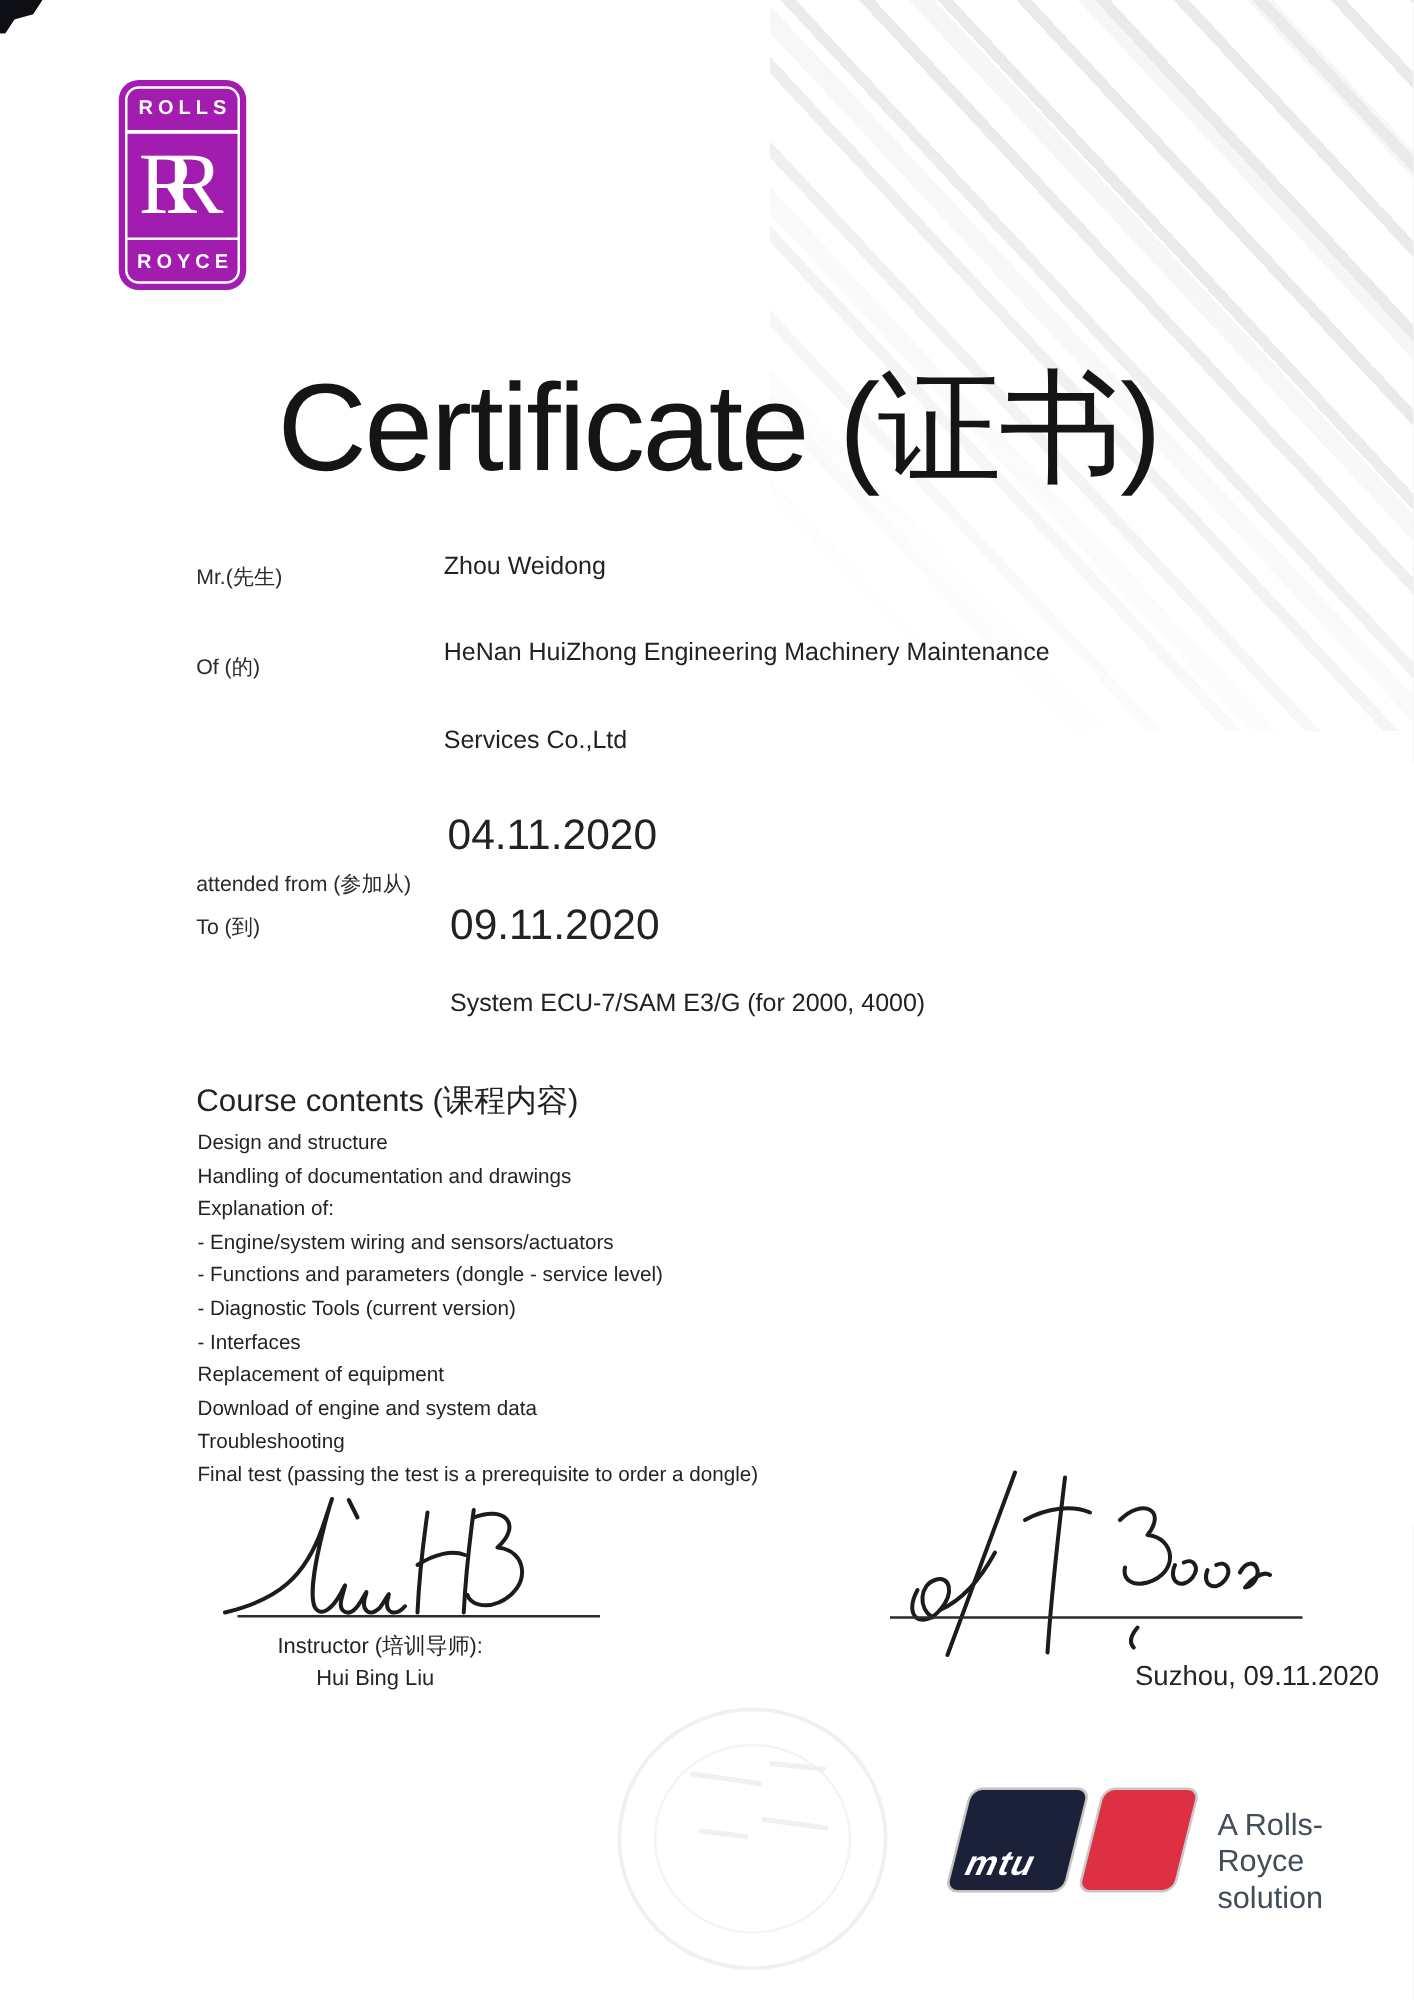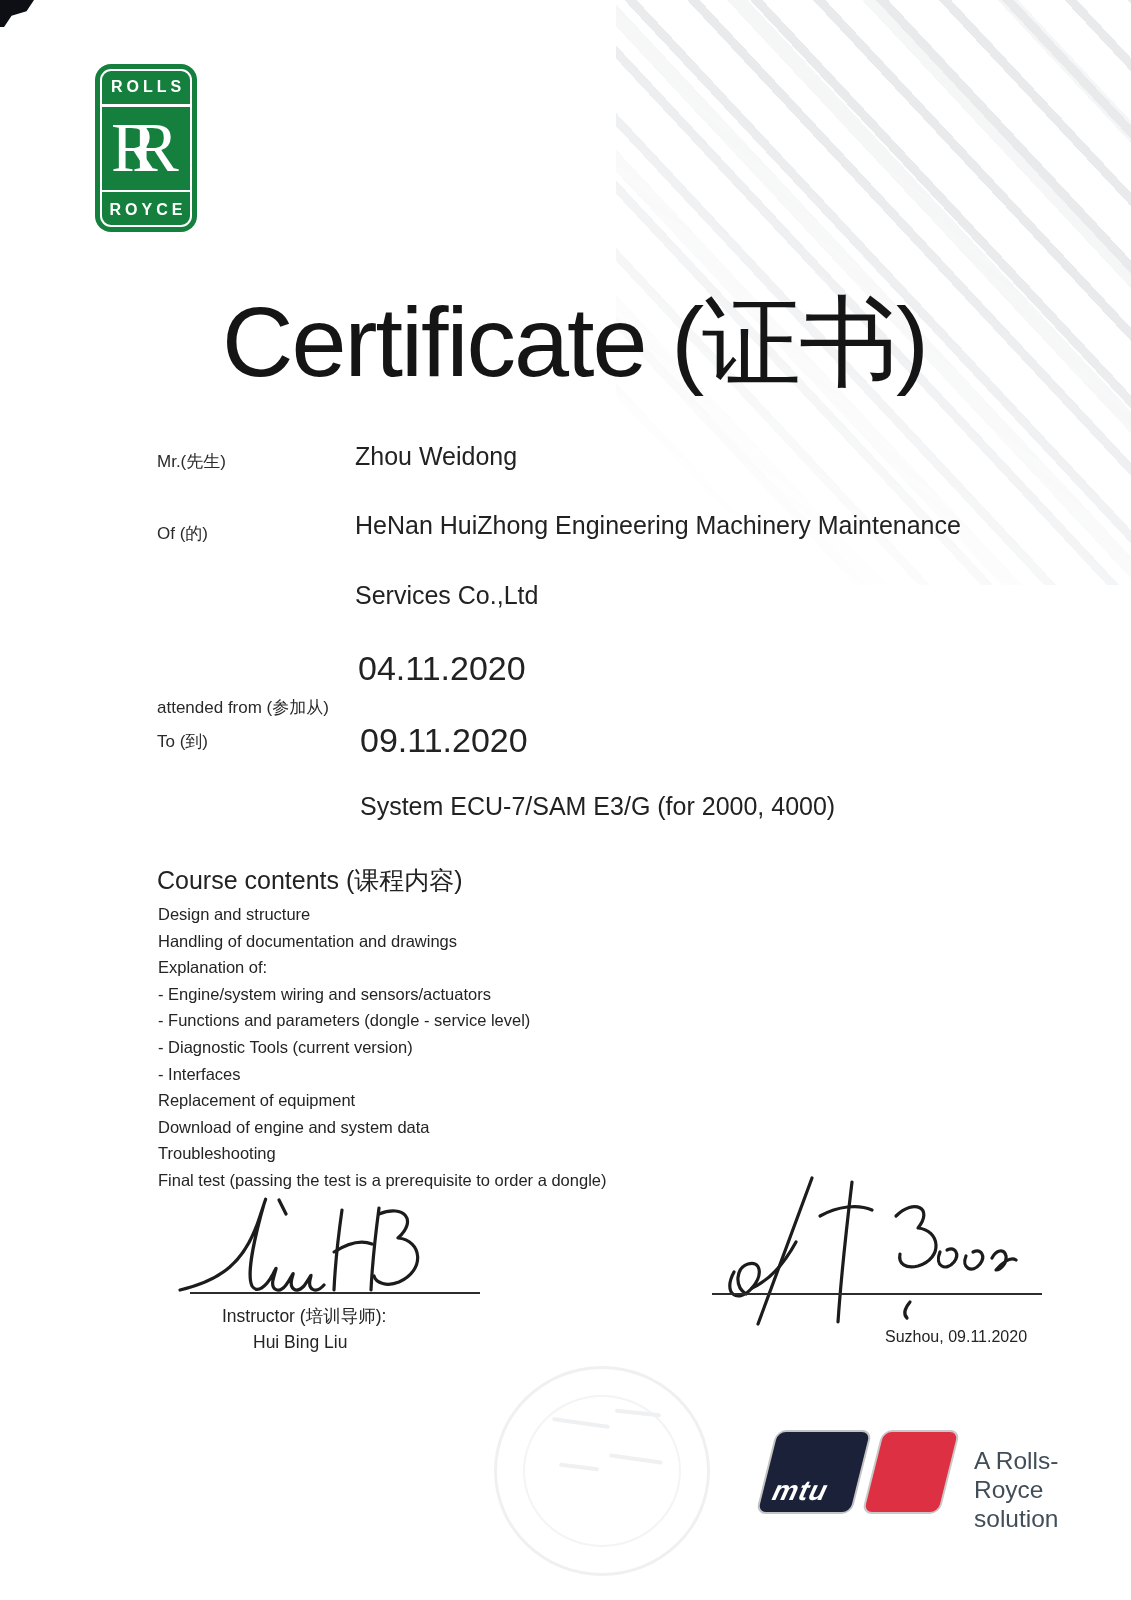--- a/index.html
+++ b/index.html
@@ -45,33 +45,33 @@
   }
   .rr-monogram .r1{left:16px;}
   .rr-monogram .r2{left:37px;}
   
   .title{
     position:absolute;left:222px;top:288px;width:860px;
     font-size:99px;line-height:1.1;letter-spacing:-2px;color:#151515;white-space:nowrap;
   }
   
   .flabel{position:absolute;font-size:17px;color:#2a2a2a;white-space:nowrap;}
-  .fvalue{position:absolute;font-size:25px;color:#222;white-space:nowrap;}
+  .fvalue{position:absolute;font-size:20px;color:#222;white-space:nowrap;}
   .fdate{font-size:34px;}
   
   .course-head{position:absolute;left:157px;top:864px;font-size:25px;color:#222;white-space:nowrap;}
   .course-list{position:absolute;left:158px;top:901px;list-style:none;margin:0;padding:0;}
   .course-list li{font-size:16.5px;line-height:26.6px;color:#242424;white-space:nowrap;}
   
   .sig{position:absolute;}
   .sig path{fill:none;stroke:#1c1c1c;stroke-width:3.2;stroke-linecap:round;stroke-linejoin:round;}
   .sigline{position:absolute;height:2px;background:#2c2c2c;}
   .instructor-label{position:absolute;left:222px;top:1304px;font-size:17.5px;color:#242424;white-space:nowrap;}
   .instructor-name{position:absolute;left:253px;top:1332px;font-size:17.5px;color:#242424;white-space:nowrap;}
-  .place-date{position:absolute;left:885px;top:1328px;font-size:16px;color:#242424;white-space:nowrap;}
+  .place-date{position:absolute;left:908px;top:1328px;font-size:22px;color:#242424;white-space:nowrap;}
   
   .stamp{position:absolute;left:494px;top:1366px;width:210px;height:204px;border:3px solid #eef0f2;border-radius:50%;}
   .stamp .inner{position:absolute;inset:26px;border:2px solid #f3f4f6;border-radius:50%;}
   .stamp .dash{position:absolute;background:#eef0f2;height:4px;border-radius:2px;}
   .stamp .d1{left:55px;top:52px;width:58px;transform:rotate(8deg);}
   .stamp .d2{left:118px;top:42px;width:46px;transform:rotate(6deg);}
   .stamp .d3{left:62px;top:96px;width:40px;transform:rotate(7deg);}
   .stamp .d4{left:112px;top:88px;width:54px;transform:rotate(8deg);}
   
   .mtu-wrap{position:absolute;left:752px;top:1430px;width:360px;height:90px;}
@@ -90,21 +90,21 @@
   .tagline{position:absolute;left:222px;top:16px;font-size:24.5px;line-height:29px;color:#414d58;}
 </style>
 </head>
 <body>
 
 <div class="page">
 
   <div class="stripes"></div>
   <div class="corner-artifact"></div>
 
-  <div class="rr-badge" style="background: #15803d;">
+  <div class="rr-badge" style="background: #a21caf;">
     <div class="rr-inner"></div>
     <div class="rr-line-top"></div>
     <div class="rr-line-bottom"></div>
     <div class="rr-word top">ROLLS</div>
     <div class="rr-monogram">
       <span class="r1">R</span>
       <span class="r2">R</span>
     </div>
     <div class="rr-word bottom">ROYCE</div>
   </div>

